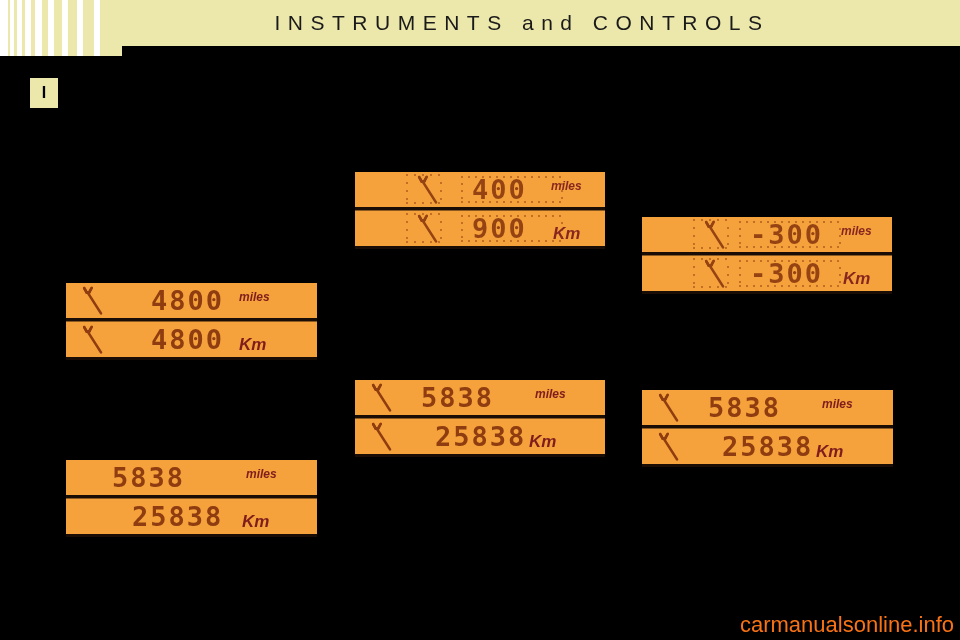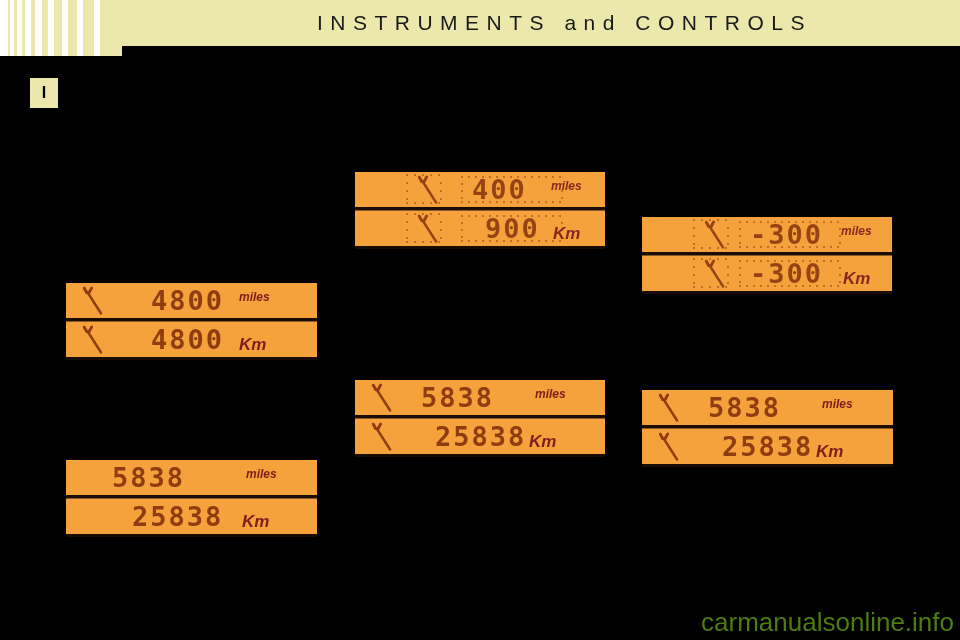--- a/index.html
+++ b/index.html
@@ -36,21 +36,21 @@
   }
   #header-title {
     position: absolute;
     left: 232px; top: 0;
     width: 580px; height: 46px;
     line-height: 46px;
     font-size: 21px;
     letter-spacing: 7.5px;
     color: #1a1a1a;
     white-space: nowrap;
-    text-align: right;
+    text-align: center;
   }
 
   
   #section-tab {
     position: absolute;
     left: 30px; top: 78px;
     width: 28px; height: 30px;
     background: #ece8ac;
     color: #000000;
     font-size: 16px;
@@ -127,22 +127,22 @@
     left: 0; top: 0; right: 0; bottom: 0;
     pointer-events: none;
     opacity: 0.92;
   }
 
   
   #watermark {
     position: absolute;
     right: 6px;
     bottom: 2px;
-    font-size: 26px;
-    color: #4d7c0f;
+    font-size: 22px;
+    color: #f97316;
     letter-spacing: 0px;
     line-height: 1.2;
     white-space: nowrap;
   }
 </style>
 </head>
 <body>
 
 <div id="header-band"></div>
 <div id="header-stripes">
@@ -241,21 +241,21 @@
             <svg viewBox="0 0 30 31" width="30" height="31" aria-hidden="true">
               <g fill="none" stroke="#8f3c10" stroke-width="2.6" stroke-linecap="round">
                 <path d="M6.2 3.2 L8.6 7.4"></path>
                 <path d="M13.6 3.0 L11.2 7.4"></path>
                 <path d="M8.6 7.4 L11.2 7.4"></path>
                 <path d="M10.2 8.4 L23.0 28.4"></path>
               </g>
               <path d="M6.2 3.2 L8.6 7.4 L11.2 7.4 L13.6 3.0" fill="none" stroke="#8f3c10" stroke-width="2.6" stroke-linejoin="round" stroke-linecap="round"></path>
             </svg>
           </span>
-          <span class="lcd-digits" style="left: 130px; top: 4px; text-align: right;">900</span>
+          <span class="lcd-digits" style="left: 117px; top: 4px; text-align: right;">900</span>
           <span class="lcd-unit unit-km" style="left: 198px; top: 14px;">Km</span>
         </div>
         <div class="blink-dots"><svg width="100%" height="100%" viewBox="0 0 250 35" preserveAspectRatio="none" aria-hidden="true">
             <circle cx="107" cy="5" r="0.9" fill="#8f3c10" opacity="0.8"></circle>
             <circle cx="107" cy="30" r="0.9" fill="#8f3c10" opacity="0.8"></circle>
             <circle cx="114" cy="5" r="0.9" fill="#8f3c10" opacity="0.8"></circle>
             <circle cx="114" cy="30" r="0.9" fill="#8f3c10" opacity="0.8"></circle>
             <circle cx="121" cy="5" r="0.9" fill="#8f3c10" opacity="0.8"></circle>
             <circle cx="121" cy="30" r="0.9" fill="#8f3c10" opacity="0.8"></circle>
             <circle cx="128" cy="5" r="0.9" fill="#8f3c10" opacity="0.8"></circle>

